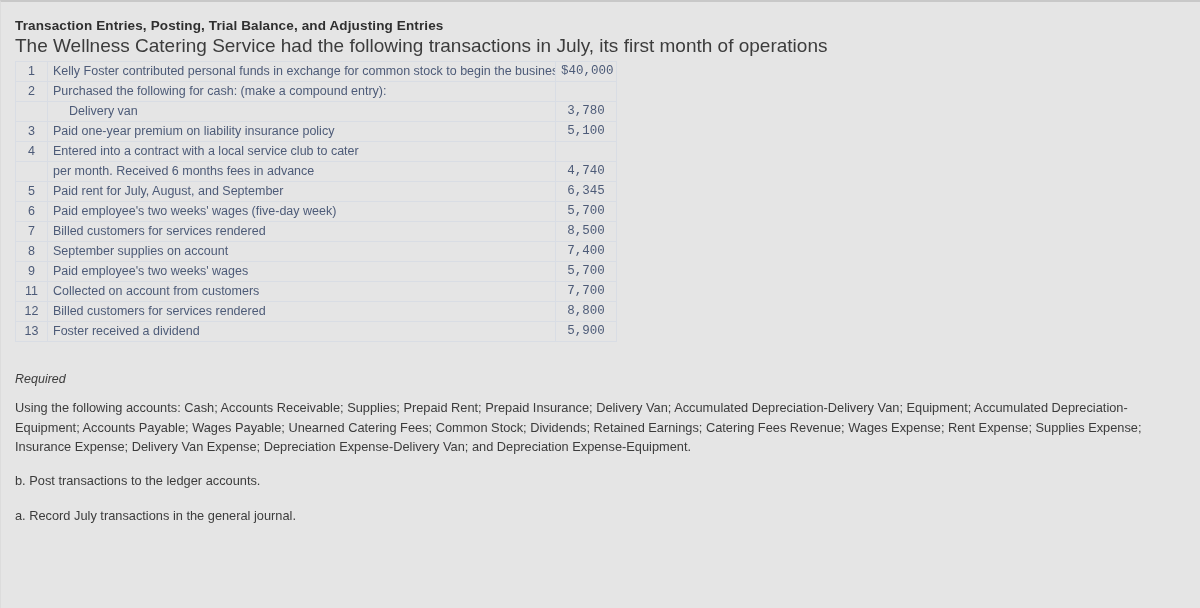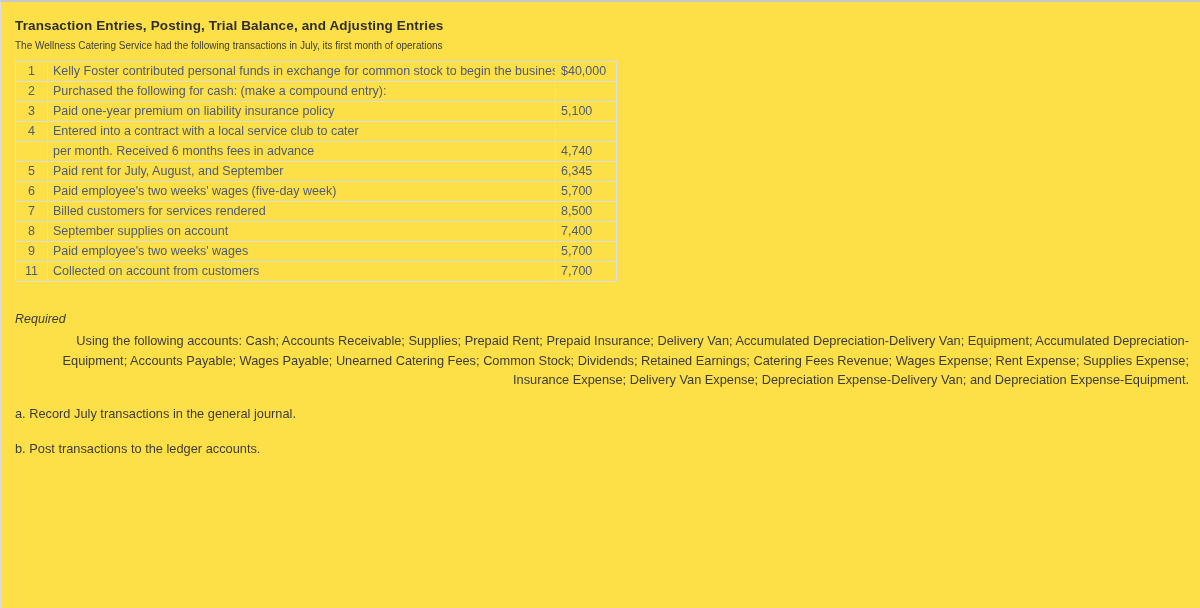--- a/index.html
+++ b/index.html
@@ -13,33 +13,33 @@
     font-family: "Liberation Sans", sans-serif;
     overflow: hidden;
   }
   .page-frame {
     position: relative;
     box-sizing: border-box;
     width: 1200px;
     height: 608px;
     border-top: 2px solid #c8c8c8;
     border-left: 1px solid #dcdcdc;
-    background: #fde047;
+    background: #e5e5e5;
     padding: 14px 0 0 14px;
   }
   .doc-title {
     font-size: 13.5px;
     font-weight: bold;
     color: #2f2f2f;
     line-height: 19px;
     margin: 0 0 1px 0;
     letter-spacing: 0.01em;
   }
   .doc-subtitle {
-    font-size: 10px;
+    font-size: 19px;
     font-weight: normal;
     color: #3c3c3c;
     line-height: 19px;
     margin: 0 0 6px 0;
   }
   table.txn-table {
     border-collapse: collapse;
     table-layout: fixed;
     width: 570px;
     margin: 0 0 0 0;
@@ -62,40 +62,41 @@
   }
   td.col-desc {
     width: 497px;
     text-align: left;
   }
   td.col-desc.indent {
     padding-left: 21px;
   }
   td.col-amt {
     width: 50px;
-    text-align: left;
+    text-align: center;
     padding-right: 6px;
+    font-family: Liberation Mono, monospace;
   }
   .required-block {
     margin-top: 28px;
     width: 1174px;
   }
   .required-label {
     font-size: 12.5px;
     font-style: italic;
     color: #3c3c3c;
     line-height: 19px;
-    margin-bottom: 2px;
+    margin-bottom: 9px;
   }
   .required-body {
     font-size: 12.8px;
     color: #3c3c3c;
     line-height: 19.5px;
     margin: 0;
-    text-align: right;
+    text-align: left;
   }
   .task-list {
     margin-top: 14px;
   }
   .task-item {
     font-size: 12.8px;
     color: #3c3c3c;
     line-height: 19px;
     margin-bottom: 16px;
   }
@@ -112,20 +113,25 @@
     <tbody>
         <tr>
           <td class="col-num">1</td>
           <td class="col-desc">Kelly Foster contributed personal funds in exchange for common stock to begin the business.</td>
           <td class="col-amt">$40,000</td>
         </tr>
         <tr>
           <td class="col-num">2</td>
           <td class="col-desc">Purchased the following for cash: (make a compound entry):</td>
           <td class="col-amt"></td>
+        </tr>
+        <tr>
+          <td class="col-num"></td>
+          <td class="col-desc indent">Delivery van</td>
+          <td class="col-amt">3,780</td>
         </tr>
         <tr>
           <td class="col-num">3</td>
           <td class="col-desc">Paid one-year premium on liability insurance policy</td>
           <td class="col-amt">5,100</td>
         </tr>
         <tr>
           <td class="col-num">4</td>
           <td class="col-desc">Entered into a contract with a local service club to cater</td>
           <td class="col-amt"></td>
@@ -158,25 +164,35 @@
         <tr>
           <td class="col-num">9</td>
           <td class="col-desc">Paid employee's two weeks' wages</td>
           <td class="col-amt">5,700</td>
         </tr>
         <tr>
           <td class="col-num">11</td>
           <td class="col-desc">Collected on account from customers</td>
           <td class="col-amt">7,700</td>
         </tr>
+        <tr>
+          <td class="col-num">12</td>
+          <td class="col-desc">Billed customers for services rendered</td>
+          <td class="col-amt">8,800</td>
+        </tr>
+        <tr>
+          <td class="col-num">13</td>
+          <td class="col-desc">Foster received a dividend</td>
+          <td class="col-amt">5,900</td>
+        </tr>
       </tbody>
   </table>
 
   <div class="required-block">
     <div class="required-label">Required</div>
     <p class="required-body">Using the following accounts: Cash; Accounts Receivable; Supplies; Prepaid Rent; Prepaid Insurance; Delivery Van; Accumulated Depreciation-Delivery Van; Equipment; Accumulated Depreciation-Equipment; Accounts Payable; Wages Payable; Unearned Catering Fees; Common Stock; Dividends; Retained Earnings; Catering Fees Revenue; Wages Expense; Rent Expense; Supplies Expense; Insurance Expense; Delivery Van Expense; Depreciation Expense-Delivery Van; and Depreciation Expense-Equipment.</p>
     <div class="task-list">
+        <div class="task-item">b. Post transactions to the ledger accounts.</div>
         <div class="task-item">a. Record July transactions in the general journal.</div>
-        <div class="task-item">b. Post transactions to the ledger accounts.</div>
       </div>
   </div>
 
 </div>
 
 </body></html>

